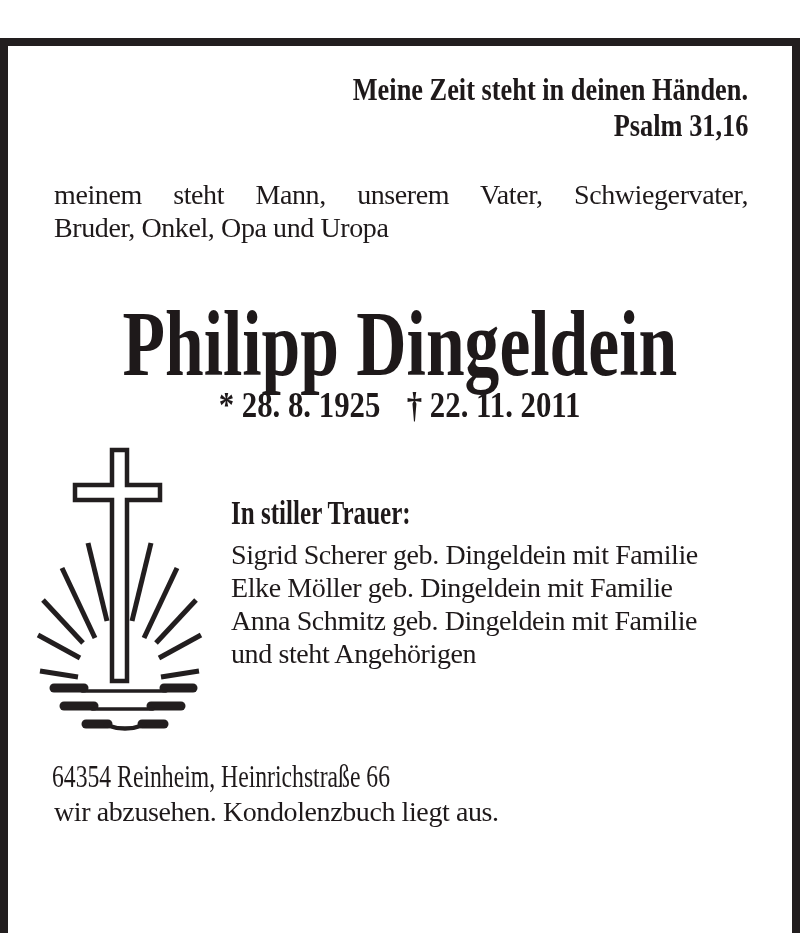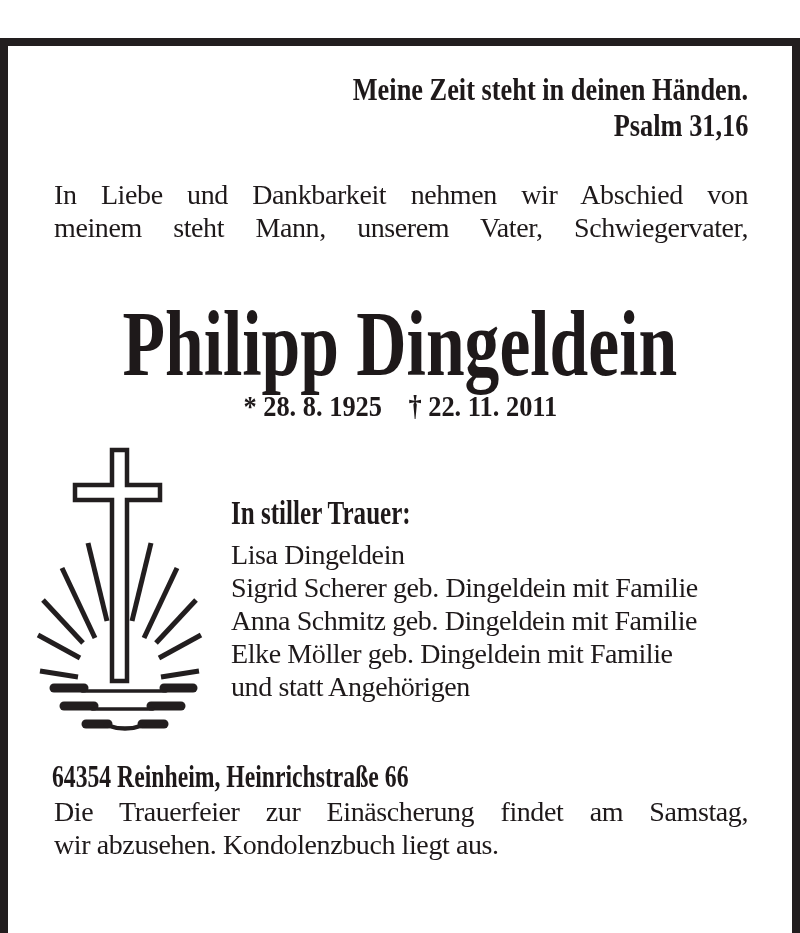--- a/index.html
+++ b/index.html
@@ -59,21 +59,21 @@
     transform: scaleX(0.74);
     transform-origin: 50% 50%;
   }
   
   .dates {
     position: absolute;
     top: 340px;
     left: 0;
     right: 0;
     text-align: center;
-    font-size: 30px;
+    font-size: 35px;
     line-height: 40px;
     font-weight: bold;
     white-space: nowrap;
   }
   .dates .cond {
     display: inline-block;
     transform: scaleX(0.88);
     transform-origin: 50% 50%;
   }
   .dates .gap { display: inline-block; width: 30px; }
@@ -110,21 +110,21 @@
     letter-spacing: -0.4px;
     white-space: nowrap;
   }
   
   .address {
     position: absolute;
     left: 44px;
     top: 712px;
     font-size: 32px;
     line-height: 36px;
-    font-weight: bold;
+    font-weight: normal;
     white-space: nowrap;
   }
   .address .cond {
     display: inline-block;
     transform: scaleX(0.74);
     transform-origin: 0 50%;
   }
   
   .notice {
     position: absolute;
@@ -140,22 +140,22 @@
 <body>
 
 <div class="page">
 
   <div class="quote">
     <div><span class="cond">Meine Zeit steht in deinen Händen.</span></div>
     <div><span class="cond">Psalm 31,16</span></div>
   </div>
 
   <div class="intro">
-    <div class="jline">In Liebe und Dankbarkeit nehmen wir Abschied von</div>
     <div class="jline">meinem steht Mann, unserem Vater, Schwiegervater,</div>
+    <div>Bruder, Onkel, Opa und Uropa</div>
   </div>
 
   <div class="headline">
     <span class="cond">Philipp Dingeldein</span>
   </div>
 
   <div class="dates">
     <span class="cond"><span>* 28. 8. 1925</span><span class="gap"></span><span>† 22. 11. 2011</span></span>
   </div>
 
@@ -184,29 +184,27 @@
       <line x1="112" y1="286" x2="134" y2="286" stroke-width="9"></line>
       <path d="M76,287 Q95,294 114,287" stroke-width="4.5"></path>
     </g>
   </svg>
 
   <div class="mourners-heading">
     <span class="cond">In stiller Trauer:</span>
   </div>
 
   <div class="mourners">
-    <div>Lisa Dingeldein</div>
     <div>Sigrid Scherer geb. Dingeldein mit Familie</div>
+    <div>Elke Möller geb. Dingeldein mit Familie</div>
     <div>Anna Schmitz geb. Dingeldein mit Familie</div>
-    <div>Elke Möller geb. Dingeldein mit Familie</div>
-    <div>und statt Angehörigen</div>
+    <div>und steht Angehörigen</div>
   </div>
 
   <div class="address">
     <span class="cond">64354 Reinheim, Heinrichstraße 66</span>
   </div>
 
   <div class="notice">
-    <div class="jline">Die Trauerfeier zur Einäscherung findet am Samstag,</div>
     <div>wir abzusehen. Kondolenzbuch liegt aus.</div>
   </div>
 
 </div>
 
 </body></html>

